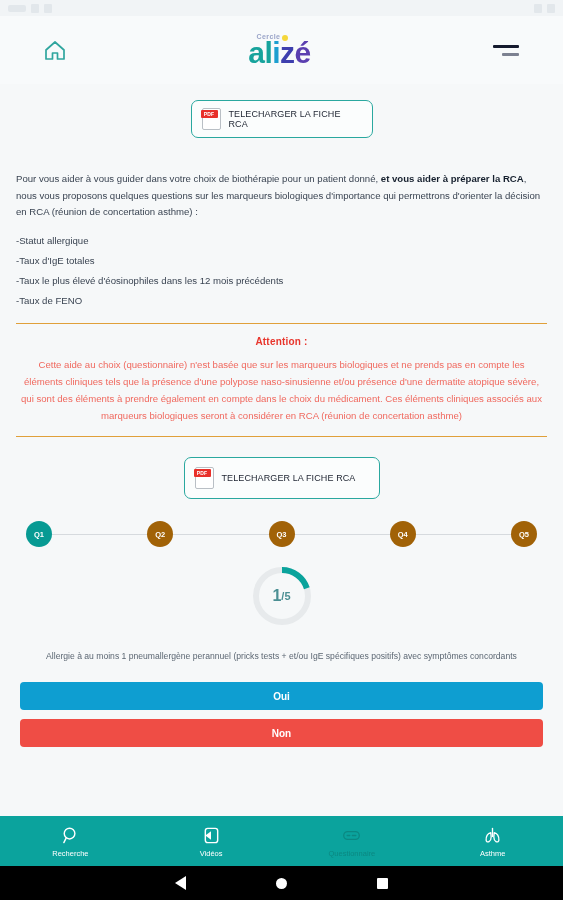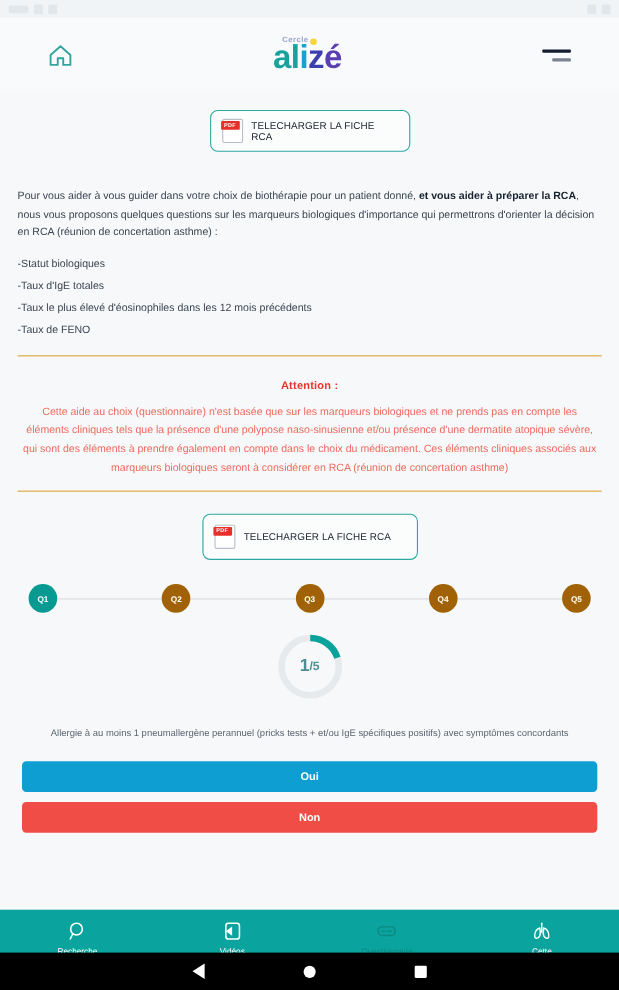--- a/index.html
+++ b/index.html
@@ -69,21 +69,21 @@
   .para {
     margin-top: 33px; font-size: 9.6px; line-height: 1.72; color: #3a4452;
     text-align: left;
   }
   .para b { color: #16202e; font-weight: 700; }
   .bullets { margin-top: 10px; }
   .bullets li { list-style: none; font-size: 9.6px; line-height: 2.1; color: #3a4452; }
 
   .attention {
     margin-top: 12px; border-top: 1px solid #e0a03a; border-bottom: 1px solid #e0a03a;
-    padding: 22px 4px 12px; text-align: center;
+    padding: 12px 4px 12px; text-align: center;
   }
   .attention-title { color: #e8352c; font-weight: 700; font-size: 10px; margin-bottom: 9px; letter-spacing:.2px;}
   .attention-body { color: #f0695f; font-size: 9.6px; line-height: 1.78; }
 
   .start-btn {
     margin: 22px auto 0; height: 32px; background: #079a93; border-radius: 5px;
     display: flex; align-items: center; justify-content: center; gap: 9px;
     color: #fff; font-size: 11px; font-weight: 700; cursor: pointer;
   }
 
@@ -115,21 +115,21 @@
   .answer {
     margin: 18px 4px 0; height: 28px; border-radius: 4px;
     display:flex; align-items:center; justify-content:center;
     color:#fff; font-size: 10px; font-weight: 700; cursor:pointer;
   }
   .answer.yes { background: #0e9ed1; }
   .answer.no  { background: #ef4d45; margin-top: 9px; }
 
   
   .tabbar {
-    position:absolute; left:0; right:0; bottom: 21px; height: 52px;
+    position:absolute; left:0; right:0; bottom: 32px; height: 52px;
     background: #0ba39d; display:flex; align-items:center;
   }
   .tab {
     flex:1; display:flex; flex-direction:column; align-items:center; gap: 4px;
     color:#fff; font-size: 7.5px; cursor:pointer;
   }
   .tab.active { color: #0b8882; }
   .tab.active svg { stroke: #0b8882; fill: none; }
   .tab svg { display:block; }
 
@@ -182,21 +182,21 @@
       <span class="pdf-ico">
         <span class="page"></span>
         <span class="tag">PDF</span>
       </span>
       <span class="pdf-label">TELECHARGER LA FICHE RCA</span>
     </div>
 
     <p class="para"><span>Pour vous aider à vous guider dans votre choix de biothérapie pour un patient donné, </span><b>et vous aider à préparer la RCA</b><span>, nous vous proposons quelques questions sur les marqueurs biologiques d'importance qui permettrons d'orienter la décision en RCA (réunion de concertation asthme) :</span></p>
 
     <ul class="bullets">
-      <li>-Statut biologiques</li>
+      <li>-Statut allergique</li>
       <li>-Taux d'IgE totales</li>
       <li>-Taux le plus élevé d'éosinophiles dans les 12 mois précédents</li>
       <li>-Taux de FENO</li>
     </ul>
 
     <div class="attention">
       <div class="attention-title">Attention :</div>
       <div class="attention-body">Cette aide au choix (questionnaire) n'est basée que sur les marqueurs biologiques et ne prends pas en compte les éléments cliniques tels que la présence d'une polypose naso-sinusienne et/ou présence d'une dermatite atopique sévère, qui sont des éléments à prendre également en compte dans le choix du médicament. Ces éléments cliniques associés aux marqueurs biologiques seront à considérer en RCA (réunion de concertation asthme)</div>
     </div>
 
@@ -260,21 +260,21 @@
           <path d="M6 10 h3 M12 10 h4" stroke="#0b8882" stroke-width="1.5" stroke-linecap="round"></path>
         </svg>
       <span>Questionnaire</span>
     </div>
     <div class="tab">
       <svg width="19" height="19" viewBox="0 0 20 20">
           <path d="M10 2.5 L10 11" stroke="#fff" stroke-width="1.4" stroke-linecap="round"></path>
           <path d="M8.2 7 C5 7.5 3 11 3.3 15 C3.4 16.6 5 17.2 6.3 16.4 C7.8 15.5 8.6 13.6 8.6 11.5 Z" fill="none" stroke="#fff" stroke-width="1.4" stroke-linejoin="round"></path>
           <path d="M11.8 7 C15 7.5 17 11 16.7 15 C16.6 16.6 15 17.2 13.7 16.4 C12.2 15.5 11.4 13.6 11.4 11.5 Z" fill="none" stroke="#fff" stroke-width="1.4" stroke-linejoin="round"></path>
         </svg>
-      <span>Cette</span>
+      <span>Asthme</span>
     </div>
   </div>
 
   <div class="navbar">
     <span class="nav-back"></span>
     <span class="nav-home"></span>
     <span class="nav-rec"></span>
   </div>
 </div>
 

